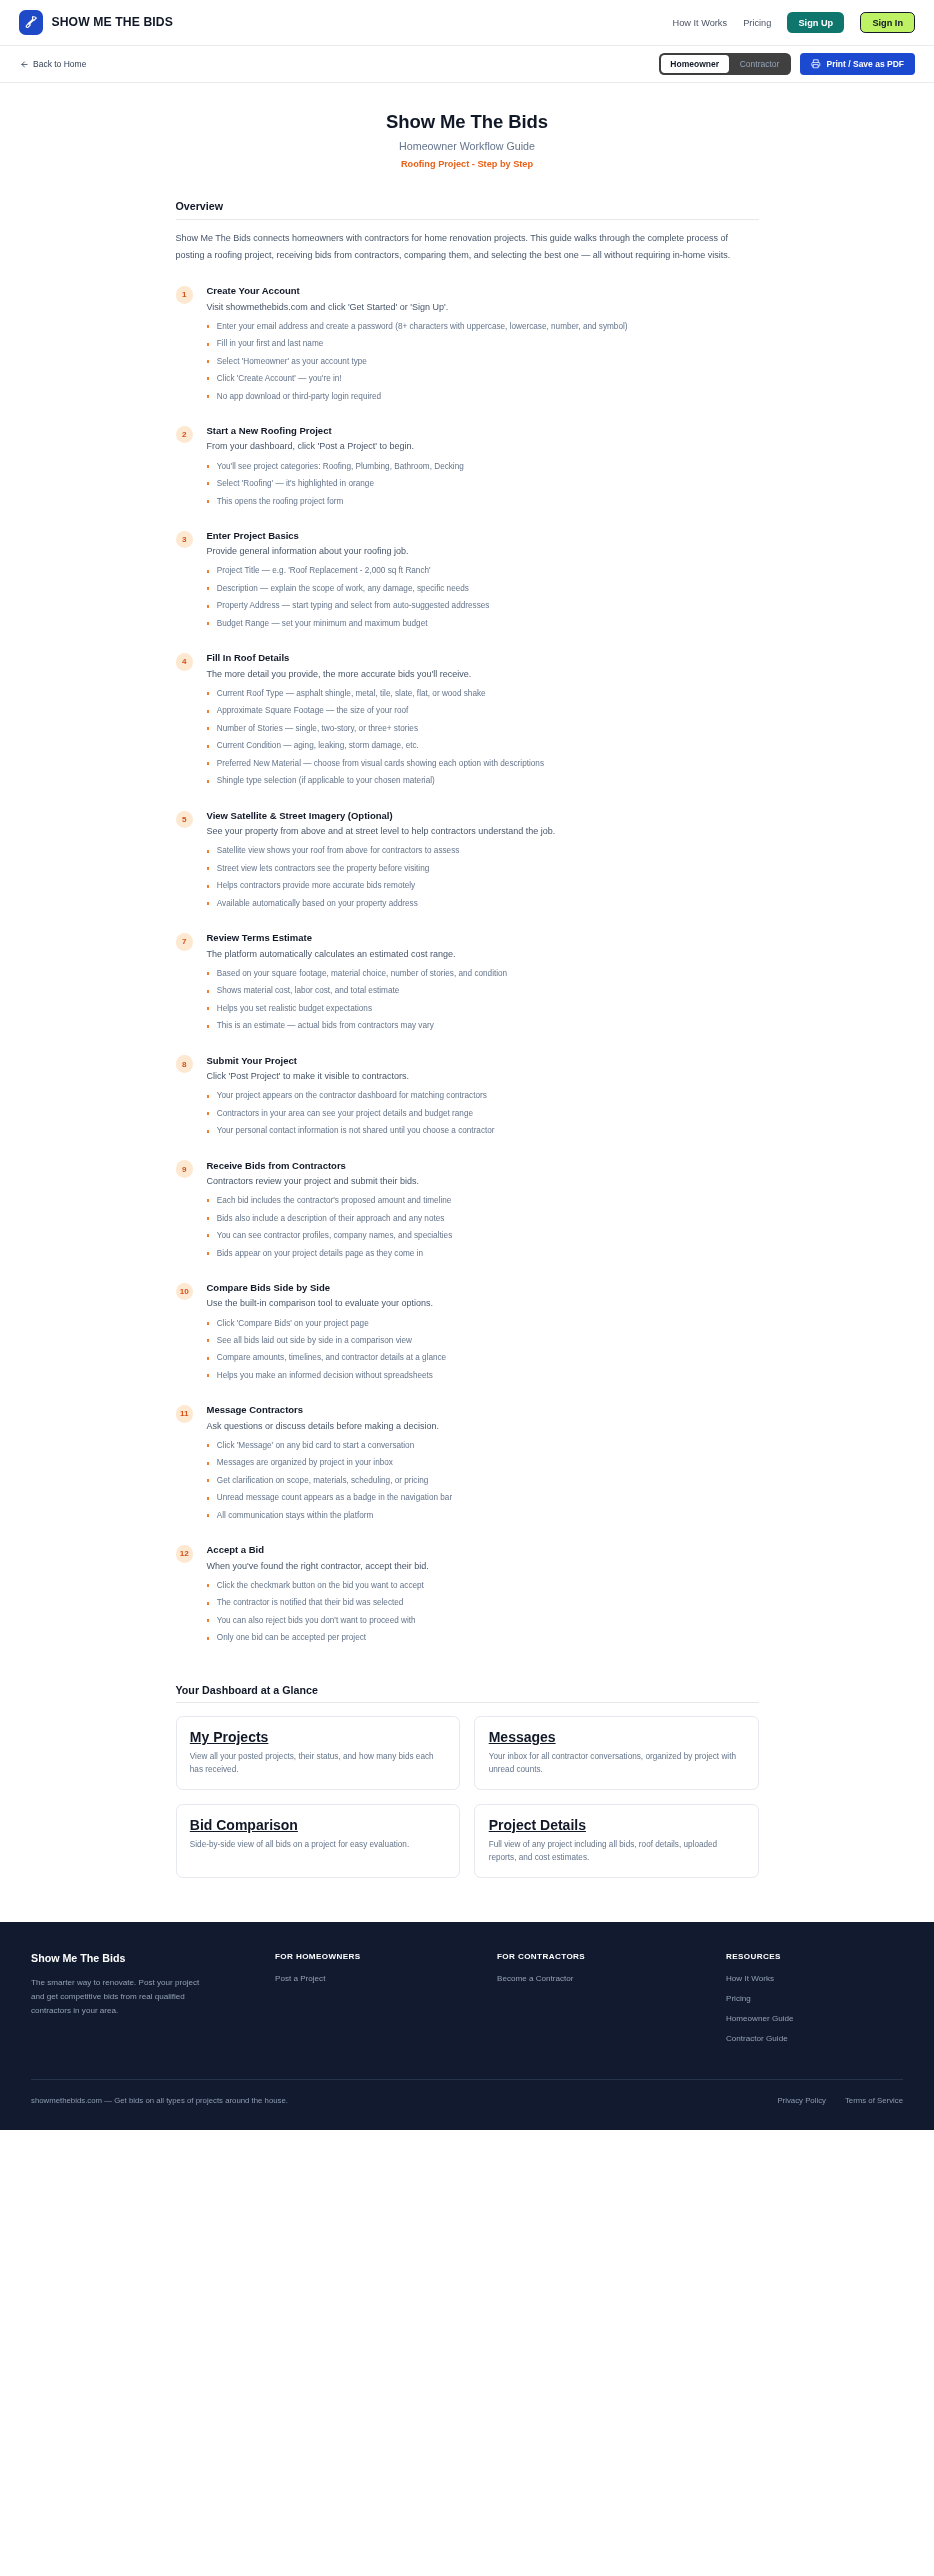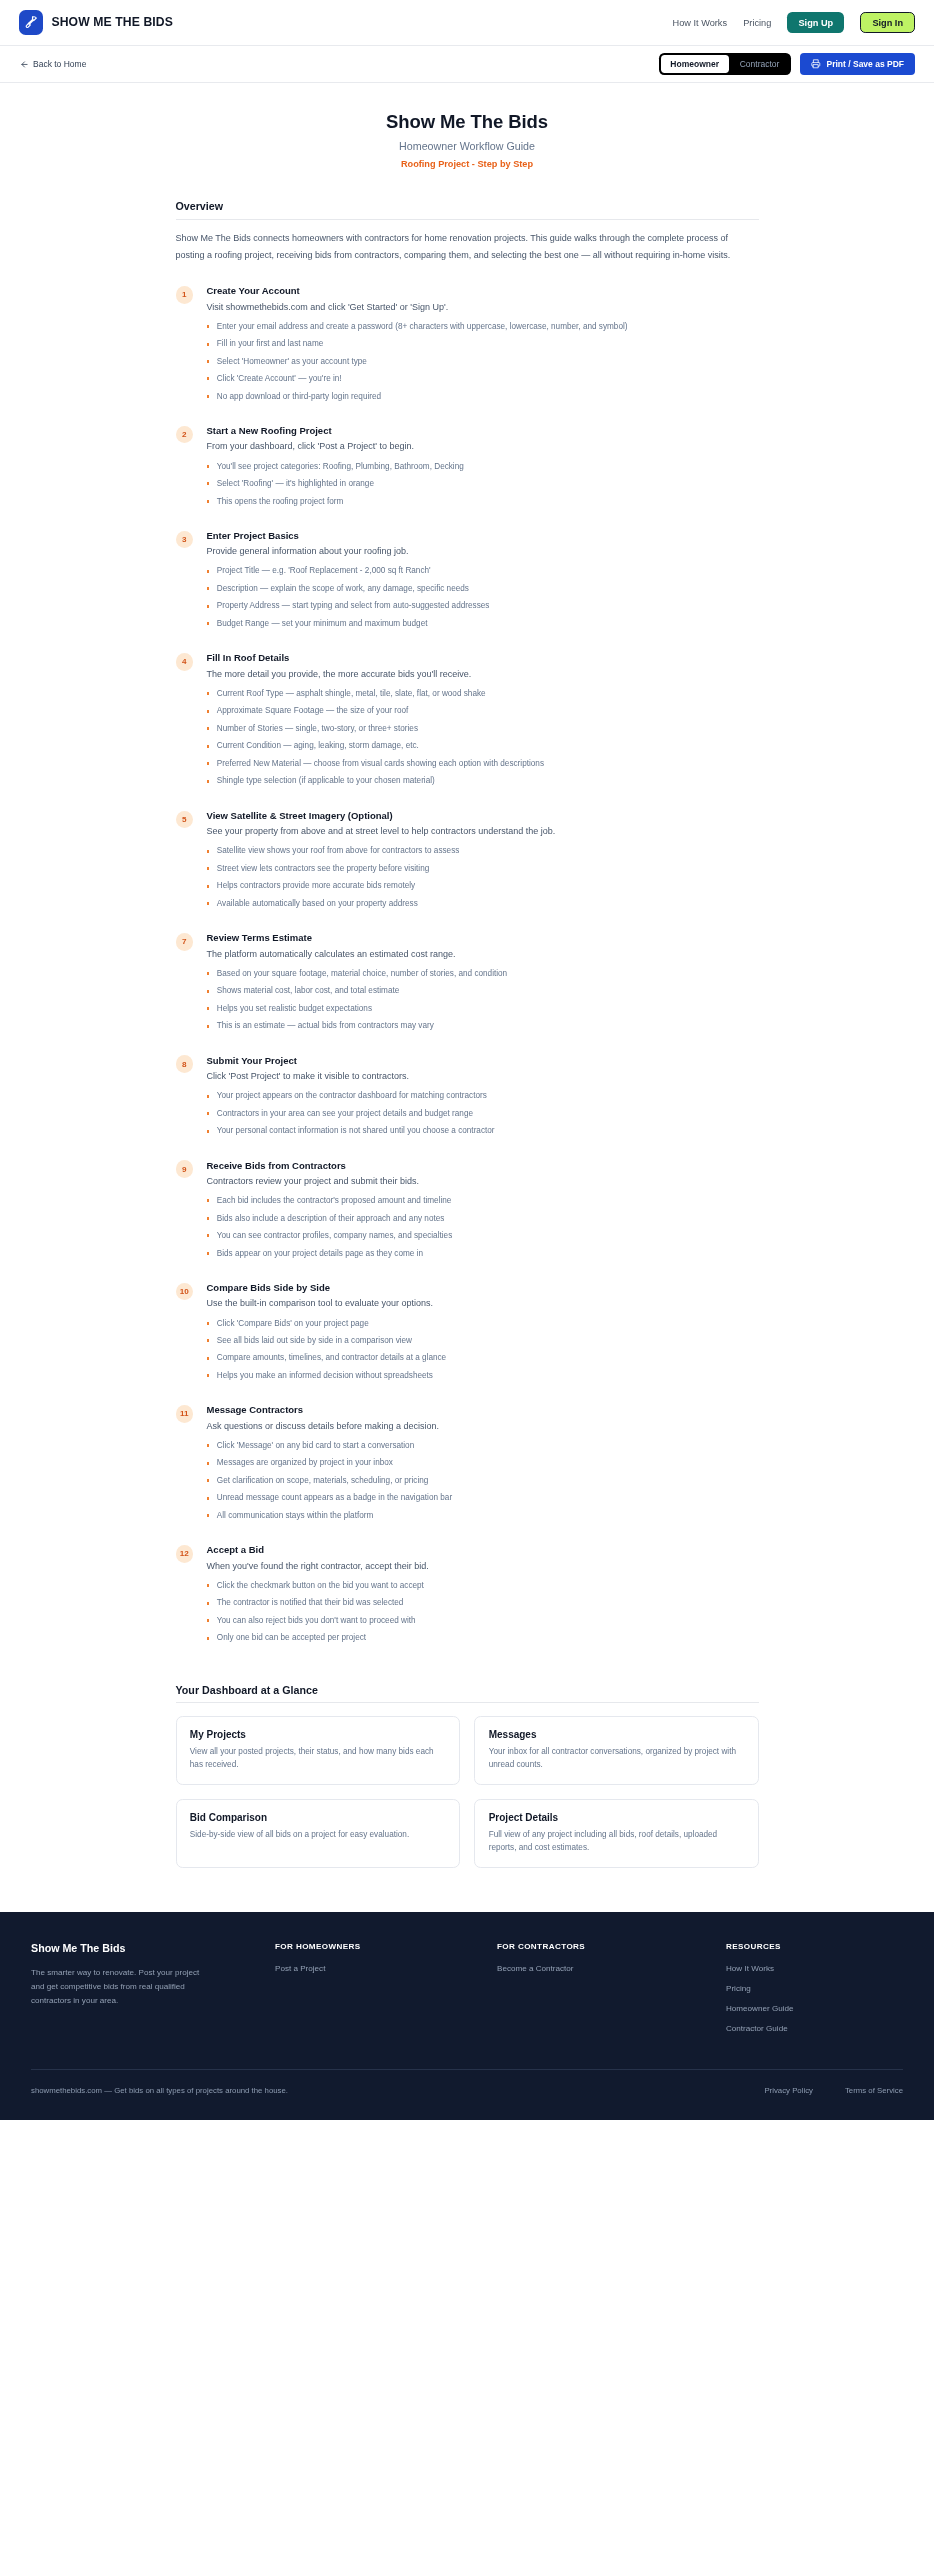--- a/index.html
+++ b/index.html
@@ -89,21 +89,21 @@
   }
   .back-arrow { width: 11px; height: 8.9px; display: block; }
   .subbar-right {
     margin-left: auto;
     display: flex;
     align-items: center;
     gap: 8.9px;
   }
   .segmented {
     display: flex;
-    background: #000000;
+    background: #404040;
     border-radius: 5.2px;
     padding: 2.2px;
     gap: 1.5px;
   }
   .seg-item {
     font-size: 8.5px;
     padding: 3.7px 9.6px;
     border-radius: 3.7px;
     color: #94a3b8;
     cursor: pointer;
@@ -248,24 +248,25 @@
     gap: 13.3px 14.8px;
   }
   .card {
     border: 0.7px solid #e5e8ee;
     border-radius: 6.6px;
     padding: 11.8px 13.3px 13.3px;
     background: #fff;
     min-height: 56px;
   }
   .card-title {
-    font-size: 10px;
+    font-size: 14px;
     font-weight: 700;
     color: #111827;
     margin-bottom: 5.2px;
+    text-decoration: underline;
   }
   .card-text {
     font-size: 8.2px;
     color: #64748b;
     line-height: 1.6;
   }
 
   
   .footer {
     background: #111a2e;
@@ -307,21 +308,21 @@
   .footer-bottom {
     border-top: 0.7px solid #26324a;
     padding: 16.2px 0 25px;
     display: flex;
     align-items: center;
   }
   .f-copy { font-size: 7.8px; color: #8e9cb1; }
   .f-legal {
     margin-left: auto;
     display: flex;
-    gap: 32px;
+    gap: 19px;
   }
   .f-legal a {
     font-size: 7.8px;
     color: #8e9cb1;
     text-decoration: none;
   }
 </style>
 </head>
 <body>
 

